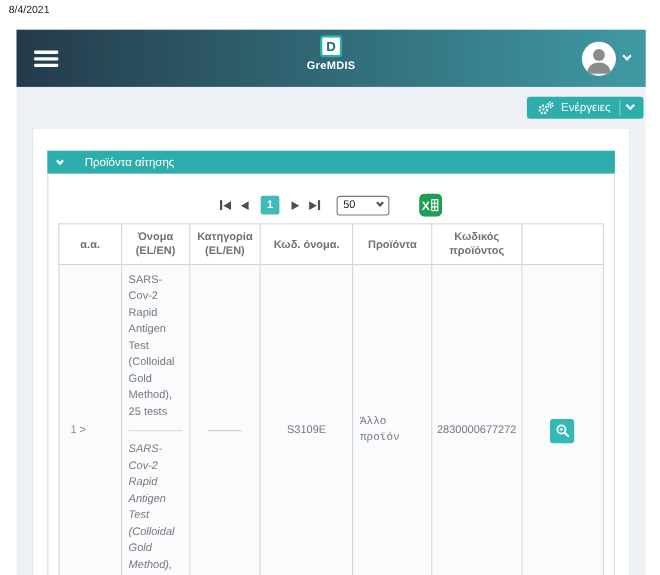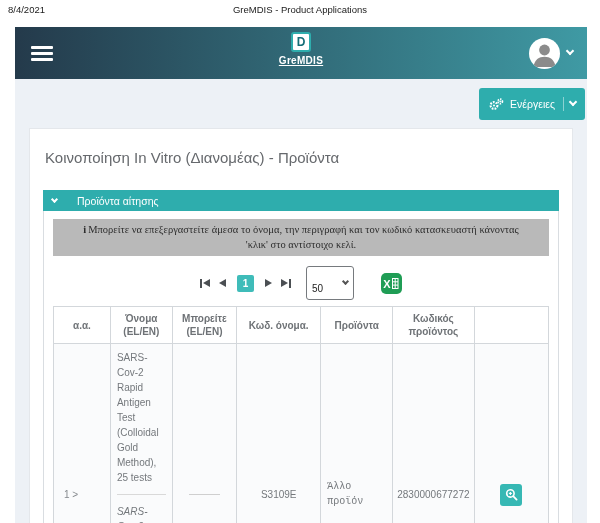--- a/index.html
+++ b/index.html
@@ -18,29 +18,29 @@
 
   
   .app{position:absolute;left:15px;right:13px;top:27px;bottom:0;background:var(--page-bg);}
 
   
   .navbar{position:relative;height:52px;background:linear-gradient(90deg,var(--navbar-start),var(--navbar-end));display:flex;align-items:center;}
   .hamburger{margin-left:16px;width:22px;height:15px;display:flex;flex-direction:column;justify-content:space-between;cursor:pointer;}
   .hamburger i{display:block;height:3px;background:#fff;border-radius:1px;}
   .brand{position:absolute;left:0;right:0;top:5px;display:flex;flex-direction:column;align-items:center;pointer-events:none;}
   .brand-box{width:20px;height:20px;background:#fff;border:2px solid var(--accent);border-radius:3px;display:flex;align-items:center;justify-content:center;font-weight:bold;font-size:12px;color:#156d77;}
-  .brand-name{margin-top:3px;color:#fff;font-weight:bold;font-size:10px;letter-spacing:.3px;text-decoration:underline;}
+  .brand-name{margin-top:3px;color:#fff;font-weight:bold;font-size:10px;letter-spacing:.3px;}
   .user{position:absolute;right:14px;top:0;height:52px;display:flex;align-items:center;gap:7px;cursor:pointer;}
   .avatar{width:31px;height:31px;border-radius:50%;background:#fff;overflow:hidden;display:flex;align-items:flex-end;justify-content:center;}
   .chev{display:inline-block;width:6px;height:6px;border-right:2px solid #fff;border-bottom:2px solid #fff;transform:rotate(45deg);margin-top:-4px;}
   .chev.dark{border-color:#555;width:5px;height:5px;}
 
   
   .actions-row{display:flex;justify-content:flex-end;padding:9px 2px 8px 0;}
-  .actions-btn{display:flex;align-items:center;gap:6px;background:var(--accent);color:#fff;border:none;border-radius:3px;height:32px;padding:0 9px;font-size:10.5px;font-family:inherit;cursor:pointer;}
+  .actions-btn{display:flex;align-items:center;gap:6px;background:var(--accent);color:#fff;border:none;border-radius:3px;height:20px;padding:0 9px;font-size:10.5px;font-family:inherit;cursor:pointer;}
   .actions-btn .vdiv{width:1px;height:14px;background:rgba(255,255,255,.45);margin-left:2px;}
 
   
   .card{margin:0 14px;background:#fff;border:1px solid #e4e7eb;padding:20px 13px 10px 13px;height:412px;}
   .page-title{font-size:15px;font-weight:400;color:#66696d;margin-bottom:24px;padding-left:2px;}
 
   
   .panel-header{height:21px;background:var(--accent);display:flex;align-items:center;gap:20px;padding-left:9px;color:#fff;font-size:10.5px;cursor:pointer;}
   .panel-header .chev{margin-top:-2px;width:5px;height:5px;}
   .panel-body{border:1px solid #d9dde1;border-top:none;padding:8px 9px 10px 9px;background:#fff;}
@@ -49,21 +49,21 @@
   .info-box b{margin-right:2px;}
 
   
   .pager-row{display:flex;align-items:center;justify-content:center;gap:9px;margin:10px 0 6px 0;}
   .pg{display:inline-flex;align-items:center;gap:1px;cursor:pointer;color:#4b4f53;}
   .pg .bar{display:inline-block;width:2px;height:9px;background:#4b4f53;}
   .tri{display:inline-block;width:0;height:0;border-top:4.5px solid transparent;border-bottom:4.5px solid transparent;}
   .tri.left{border-right:7px solid #4b4f53;}
   .tri.right{border-left:7px solid #4b4f53;}
   .pg-active{width:17px;height:17px;background:#3fbcb9;color:#fff;font-size:10px;font-weight:bold;display:flex;align-items:center;justify-content:center;border-radius:2px;margin:0 2px;cursor:pointer;}
-  .page-size{display:flex;gap:20px;border:1px solid #767a7e;border-radius:3px;height:18px;padding:16px 5px;font-size:10px;color:#222;cursor:pointer;margin:0 6px;}
+  .page-size{display:flex;align-items:center;gap:20px;border:1px solid #767a7e;border-radius:3px;height:18px;padding:0 5px;font-size:10px;color:#222;cursor:pointer;margin:0 6px;}
   .summary{font-size:10.5px;font-weight:bold;color:#6b6f73;margin:0 6px;}
   .excel-btn{margin-left:12px;cursor:pointer;line-height:0;}
 
   
   table{width:100%;border-collapse:collapse;table-layout:fixed;}
   th,td{border:1px solid #d3d7db;font-size:10px;}
   th{color:#6e7276;font-weight:bold;text-align:center;vertical-align:middle;padding:5px 3px;height:34px;background:#fff;line-height:1.3;}
   td{vertical-align:middle;color:#74787c;background:#fafbfc;padding:6px;height:200px;}
   .cell-index{text-align:left;padding-left:10px;color:#85898d;}
   .cell-name{line-height:1.5;}
@@ -75,21 +75,20 @@
   .cell-action{text-align:center;}
   .zoom-btn{width:22px;height:22px;background:#36b8b4;border:none;border-radius:3px;display:inline-flex;align-items:center;justify-content:center;cursor:pointer;}
 </style>
 </head>
 <body>
 
 <div class="stage">
 
   <div class="print-header">
     <span class="print-date">8/4/2021</span>
-    <span class="print-title">GreMDIS - Product Applications</span>
   </div>
 
   <div class="app">
 
     <header class="navbar">
       <div class="hamburger">
           <i></i>
           <i></i>
           <i></i>
         </div>
@@ -118,33 +117,29 @@
           <circle cx="12.2" cy="3.4" r="2.2" fill="none" stroke="#fff" stroke-width="1.8" stroke-dasharray="1.3 1"></circle>
           <circle cx="12.2" cy="3.4" r=".8" fill="#fff"></circle>
         </svg>
         <span>Ενέργειες</span>
         <span class="vdiv"></span>
         <span class="chev"></span>
       </button>
     </div>
 
     <div class="card">
-      <h1 class="page-title">Κοινοποίηση In Vitro (Διανομέας) - Προϊόντα</h1>
 
       <section class="panel">
         <div class="panel-header">
           <span class="chev"></span>
           <span>Προϊόντα αίτησης</span>
         </div>
 
         <div class="panel-body">
 
-          <div class="info-box">
-            <b>i</b><span>Μπορείτε να επεξεργαστείτε άμεσα το όνομα, την περιγραφή και τον κωδικό κατασκευαστή κάνοντας 'κλικ' στο αντίστοιχο κελί.</span>
-          </div>
 
           <div class="pager-row">
             <span class="pg">
                 <i class="bar"></i>
                 <i class="tri left"></i>
               </span>
             <span class="pg">
                 <i class="tri left"></i>
               </span>
             <span class="pg-active">1</span>
@@ -178,21 +173,21 @@
                 <col style="width:13%">
               <col style="width:17%">
                 <col style="width:14.5%">
                 <col style="width:16.5%">
                 <col style="width:15%">
             </colgroup>
             <thead>
               <tr>
                 <th>α.α.</th>
                 <th>Όνομα (EL/EN)</th>
-                <th>Μπορείτε (EL/EN)</th>
+                <th>Κατηγορία (EL/EN)</th>
                 <th>Κωδ. όνομα.</th>
                 <th>Προϊόντα</th>
                 <th>Κωδικός προϊόντος</th>
                 <th></th>
               </tr>
             </thead>
             <tbody>
               <tr>
                 <td class="cell-index">
                   <span>1</span>

